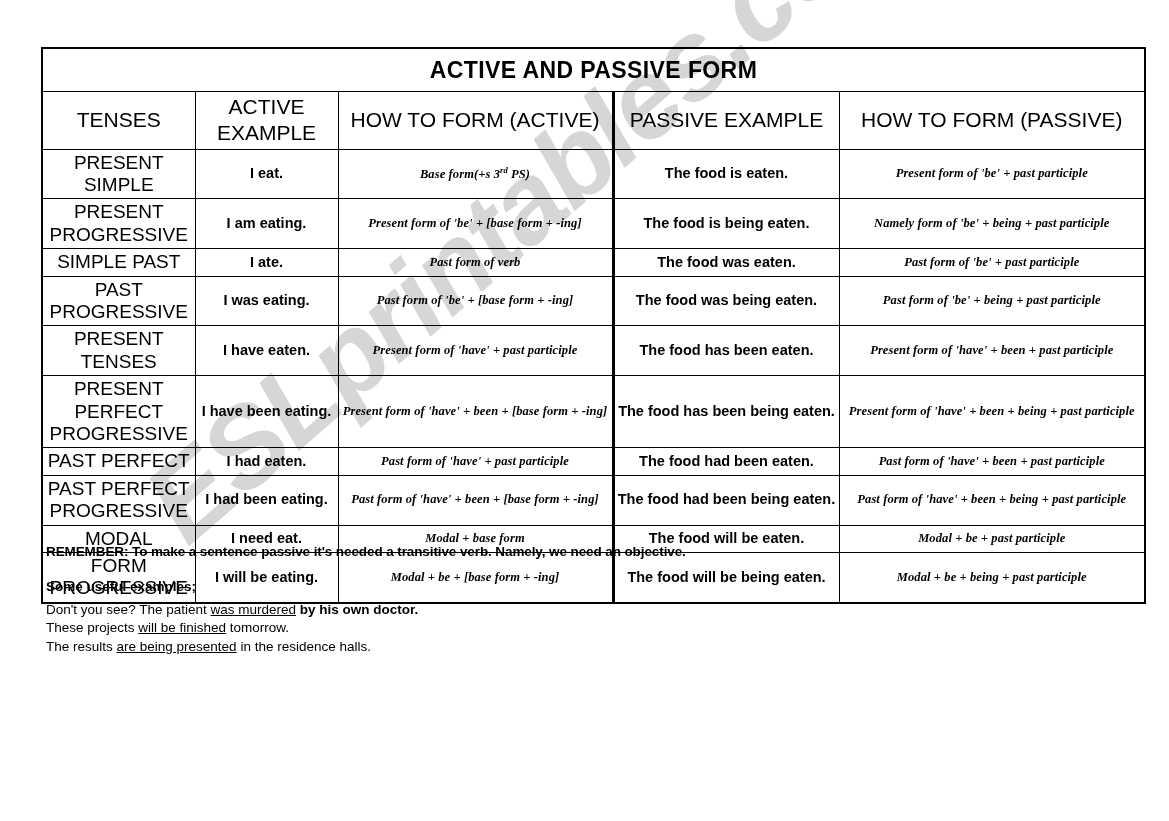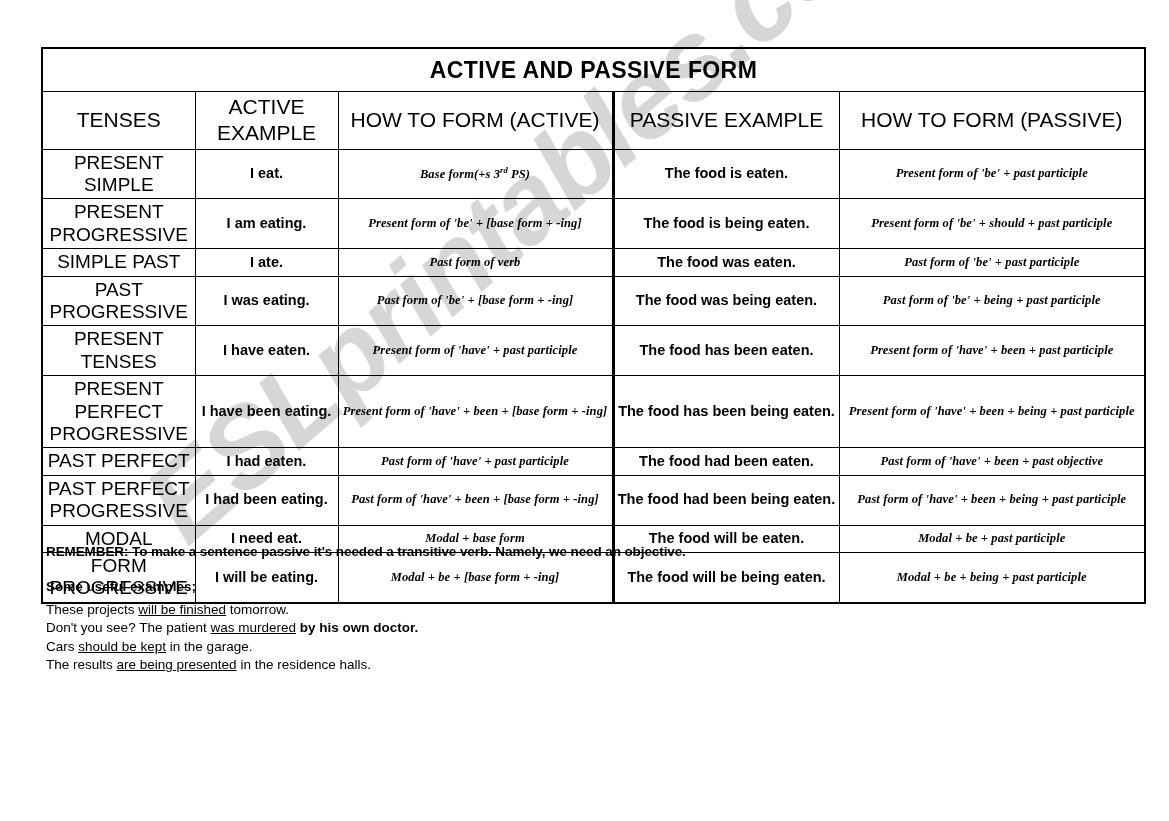--- a/index.html
+++ b/index.html
@@ -215,21 +215,21 @@
           <td class="example-cell">I eat.</td>
           <td class="form-cell split-left">Base form(+s 3<sup class="ord">rd</sup> PS)</td>
           <td class="passive-example-cell">The food is eaten.</td>
           <td class="passive-form-cell">Present form of 'be' + past participle</td>
         </tr>
         <tr>
           <td class="tense-cell">PRESENT PROGRESSIVE</td>
           <td class="example-cell">I am eating.</td>
           <td class="form-cell split-left">Present form of 'be' + [base form + -ing]</td>
           <td class="passive-example-cell">The food is being eaten.</td>
-          <td class="passive-form-cell">Present form of 'be' + should + past participle</td>
+          <td class="passive-form-cell">Namely form of 'be' + being + past participle</td>
         </tr>
         <tr>
           <td class="tense-cell">SIMPLE PAST</td>
           <td class="example-cell">I ate.</td>
           <td class="form-cell split-left">Past form of verb</td>
           <td class="passive-example-cell">The food was eaten.</td>
           <td class="passive-form-cell">Past form of 'be' + past participle</td>
         </tr>
         <tr>
           <td class="tense-cell">PAST PROGRESSIVE</td>
@@ -250,21 +250,21 @@
           <td class="example-cell">I have been eating.</td>
           <td class="form-cell split-left">Present form of 'have' + been + [base form + -ing]</td>
           <td class="passive-example-cell">The food has been being eaten.</td>
           <td class="passive-form-cell">Present form of 'have' + been + being + past participle</td>
         </tr>
         <tr>
           <td class="tense-cell">PAST PERFECT</td>
           <td class="example-cell">I had eaten.</td>
           <td class="form-cell split-left">Past form of 'have' + past participle</td>
           <td class="passive-example-cell">The food had been eaten.</td>
-          <td class="passive-form-cell">Past form of 'have' + been + past objective</td>
+          <td class="passive-form-cell">Past form of 'have' + been + past participle</td>
         </tr>
         <tr>
           <td class="tense-cell">PAST PERFECT PROGRESSIVE</td>
           <td class="example-cell">I had been eating.</td>
           <td class="form-cell split-left">Past form of 'have' + been + [base form + -ing]</td>
           <td class="passive-example-cell">The food had been being eaten.</td>
           <td class="passive-form-cell">Past form of 'have' + been + being + past participle</td>
         </tr>
         <tr>
           <td class="tense-cell">MODAL</td>
@@ -281,20 +281,19 @@
           <td class="passive-form-cell">Modal + be + being + past participle</td>
         </tr>
       </tbody>
   </table>
 
   <div class="remember-line">REMEMBER: To make a sentence passive it's needed a transitive verb. Namely, we need an objective.</div>
 
   <div class="examples-block">
     <div class="examples-title">Some useful examples;</div>
     <div id="examples-list">
+        <div class="example-sentence">Don't you see? The patient <u>was murdered</u><b> by his own doctor.</b></div>
         <div class="example-sentence">These projects <u>will be finished</u> tomorrow.</div>
-        <div class="example-sentence">Don't you see? The patient <u>was murdered</u><b> by his own doctor.</b></div>
-        <div class="example-sentence">Cars <u>should be kept</u> in the garage.</div>
         <div class="example-sentence">The results <u>are being presented</u> in the residence halls.</div>
       </div>
   </div>
 
 </div>
 
 </body></html>

